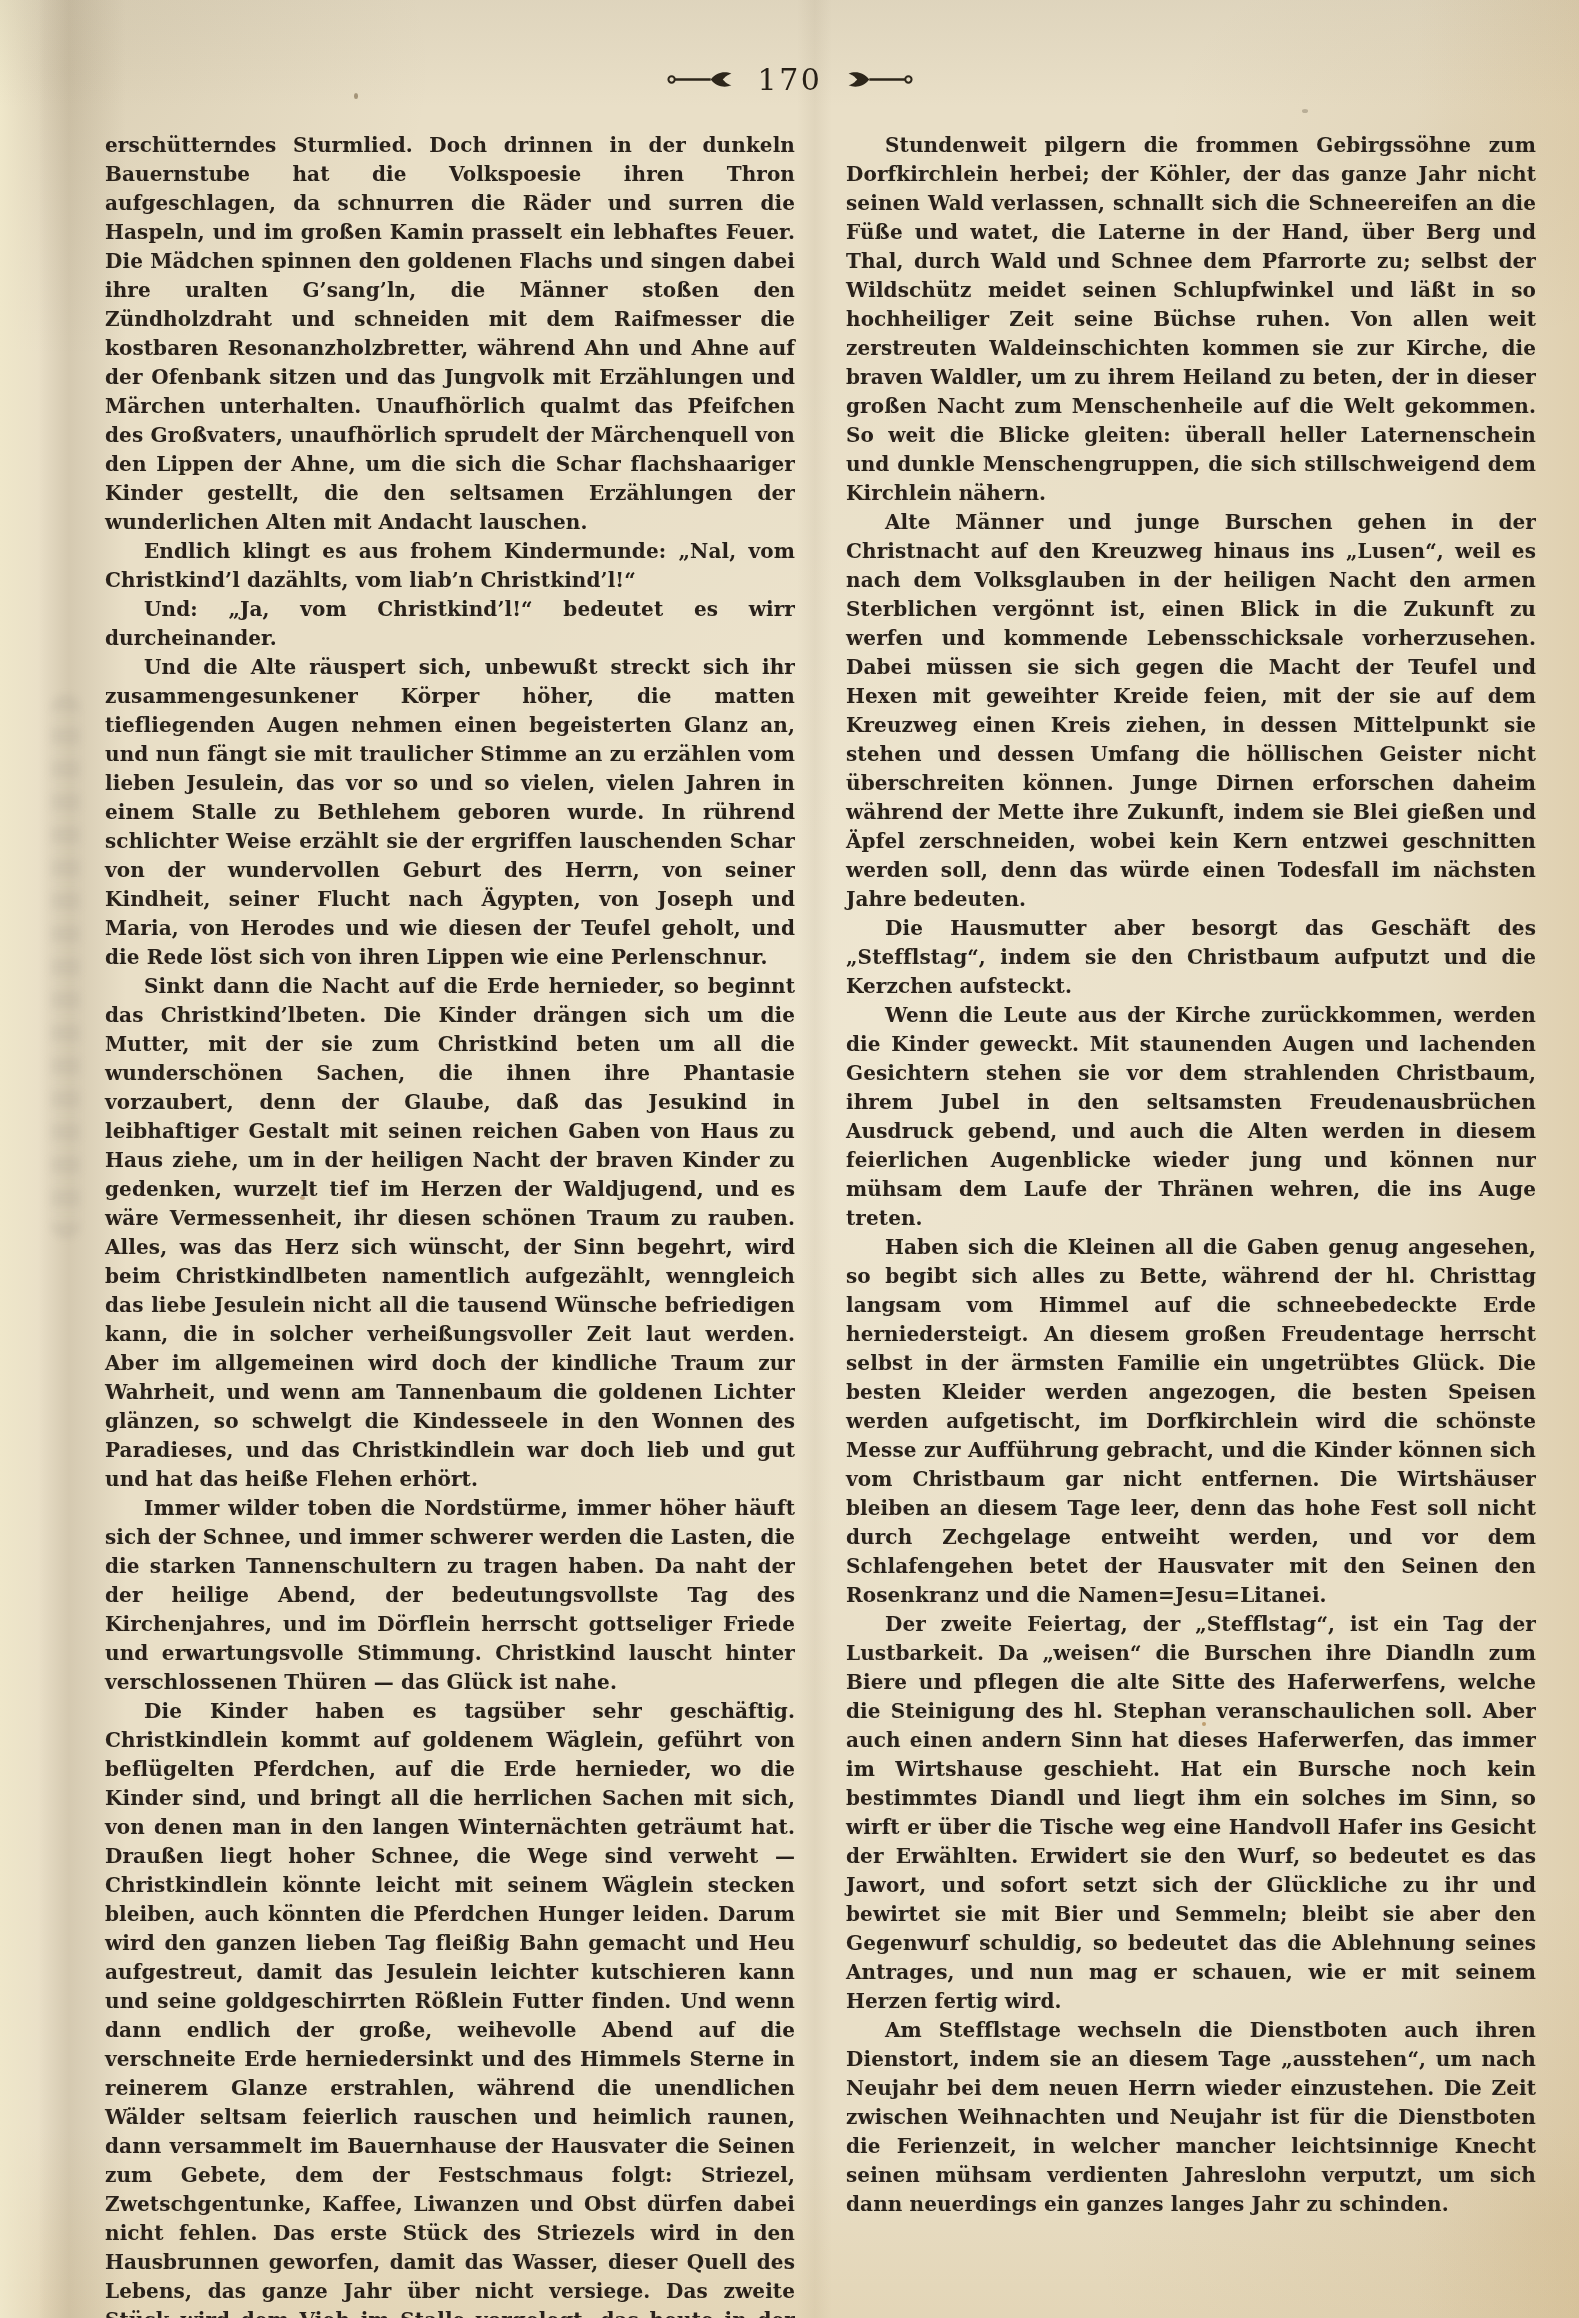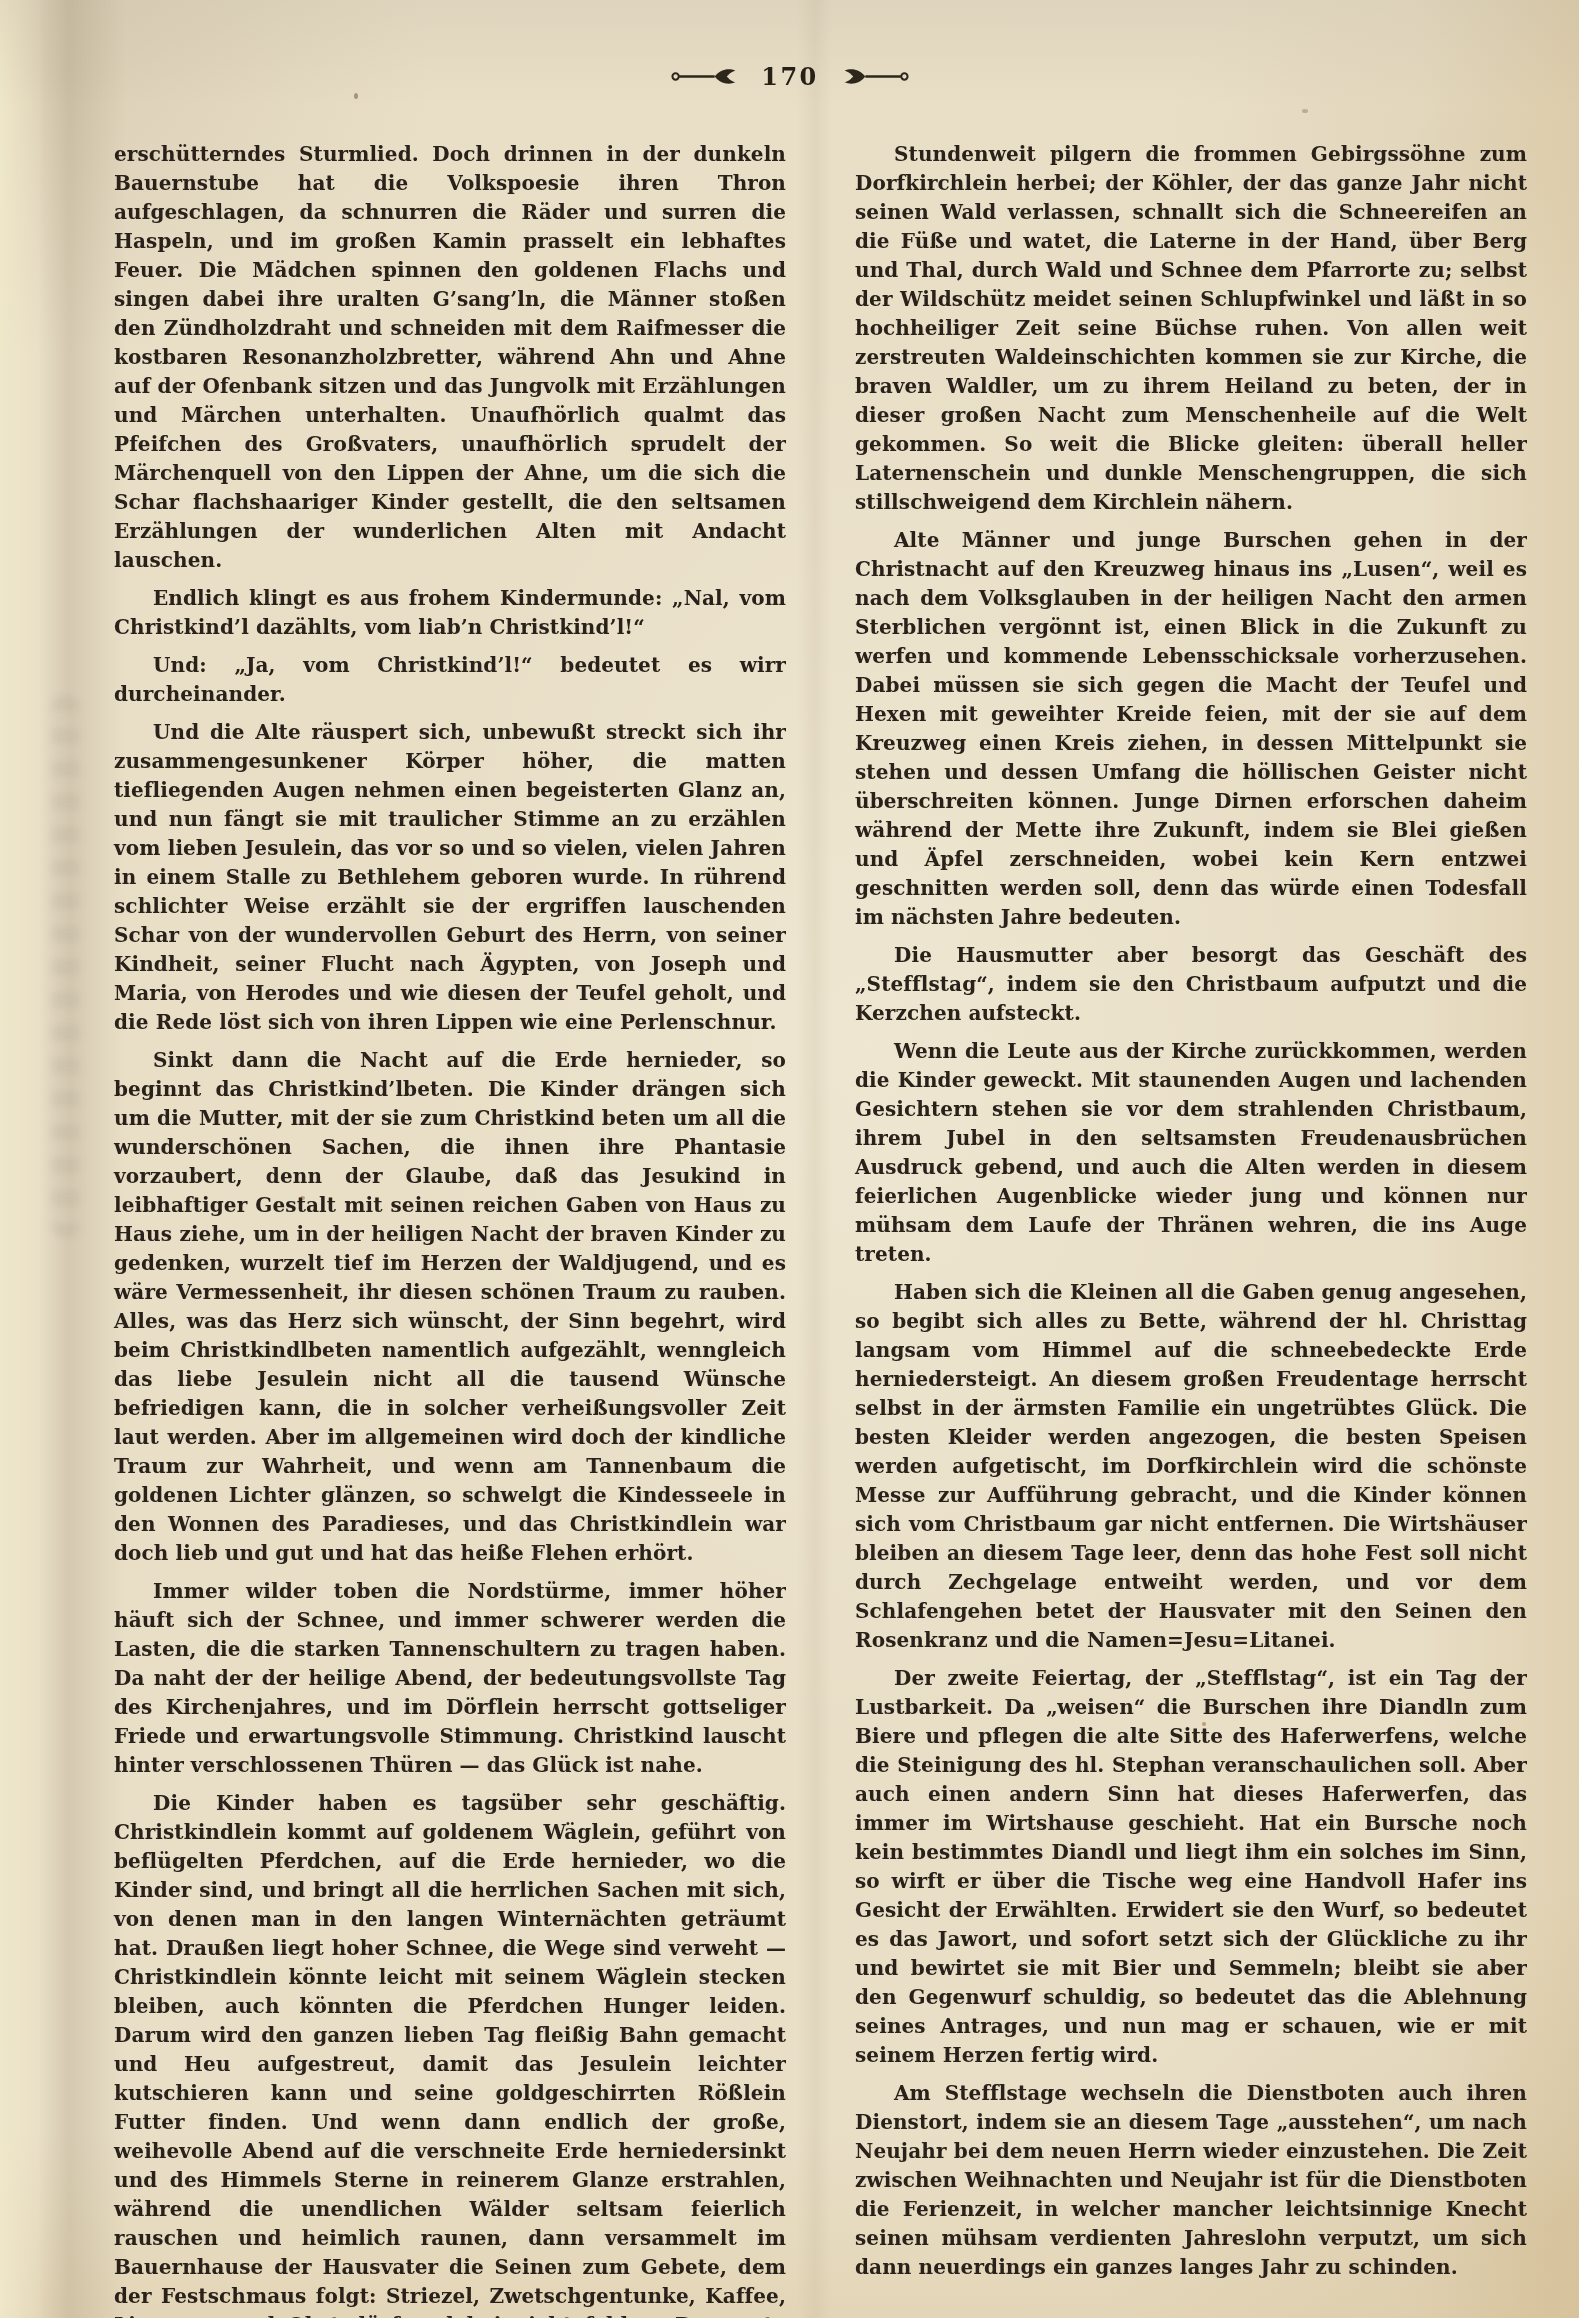--- a/index.html
+++ b/index.html
@@ -33,42 +33,42 @@
       radial-gradient(632px 1011px at 55% 45%, rgba(255,252,240,0.25), rgba(255,252,240,0) 70%);
   }
   .page-header {
     position: absolute;
     top: 62px; left: 0; right: 0;
     display: flex; justify-content: center; align-items: center;
     gap: 21.5px;
     color: #2d261b;
   }
   .page-number {
-    font-size: 24px;
-    font-weight: 700;
+    font-size: 30px;
+    font-weight: 400;
     letter-spacing: 2.5px;
     color: #272017;
   }
   .ornament { display: inline-block; line-height: 0; }
   .ornament.flip svg { transform: scaleX(-1); }
   .text-column {
     position: absolute;
     top: 131px;
     width: 690px;
     color: #29211a;
     font-size: 20px;
     font-weight: 700;
     line-height: 29px;
     text-align: justify;
     hyphens: auto; -webkit-hyphens: auto;
     letter-spacing: 0.1px;
   }
   .column-left  { left: 105px; }
   .column-right { left: 846px; }
-  .text-column p { margin: 9px; text-indent: 39px; }
+  .text-column p { margin: 0; text-indent: 39px; }
   .text-column p.no-indent { text-indent: 0; }
   
   .bleedthrough {
     position: absolute;
     left: 51px; top: 695px;
     width: 29px; height: 543px;
     background: repeating-linear-gradient(
       180deg,
       rgba(120,115,110,0.10) 0px, rgba(120,115,110,0.10) 16.4px,
       rgba(120,115,110,0.02) 16.4px, rgba(120,115,110,0.02) 33px);

